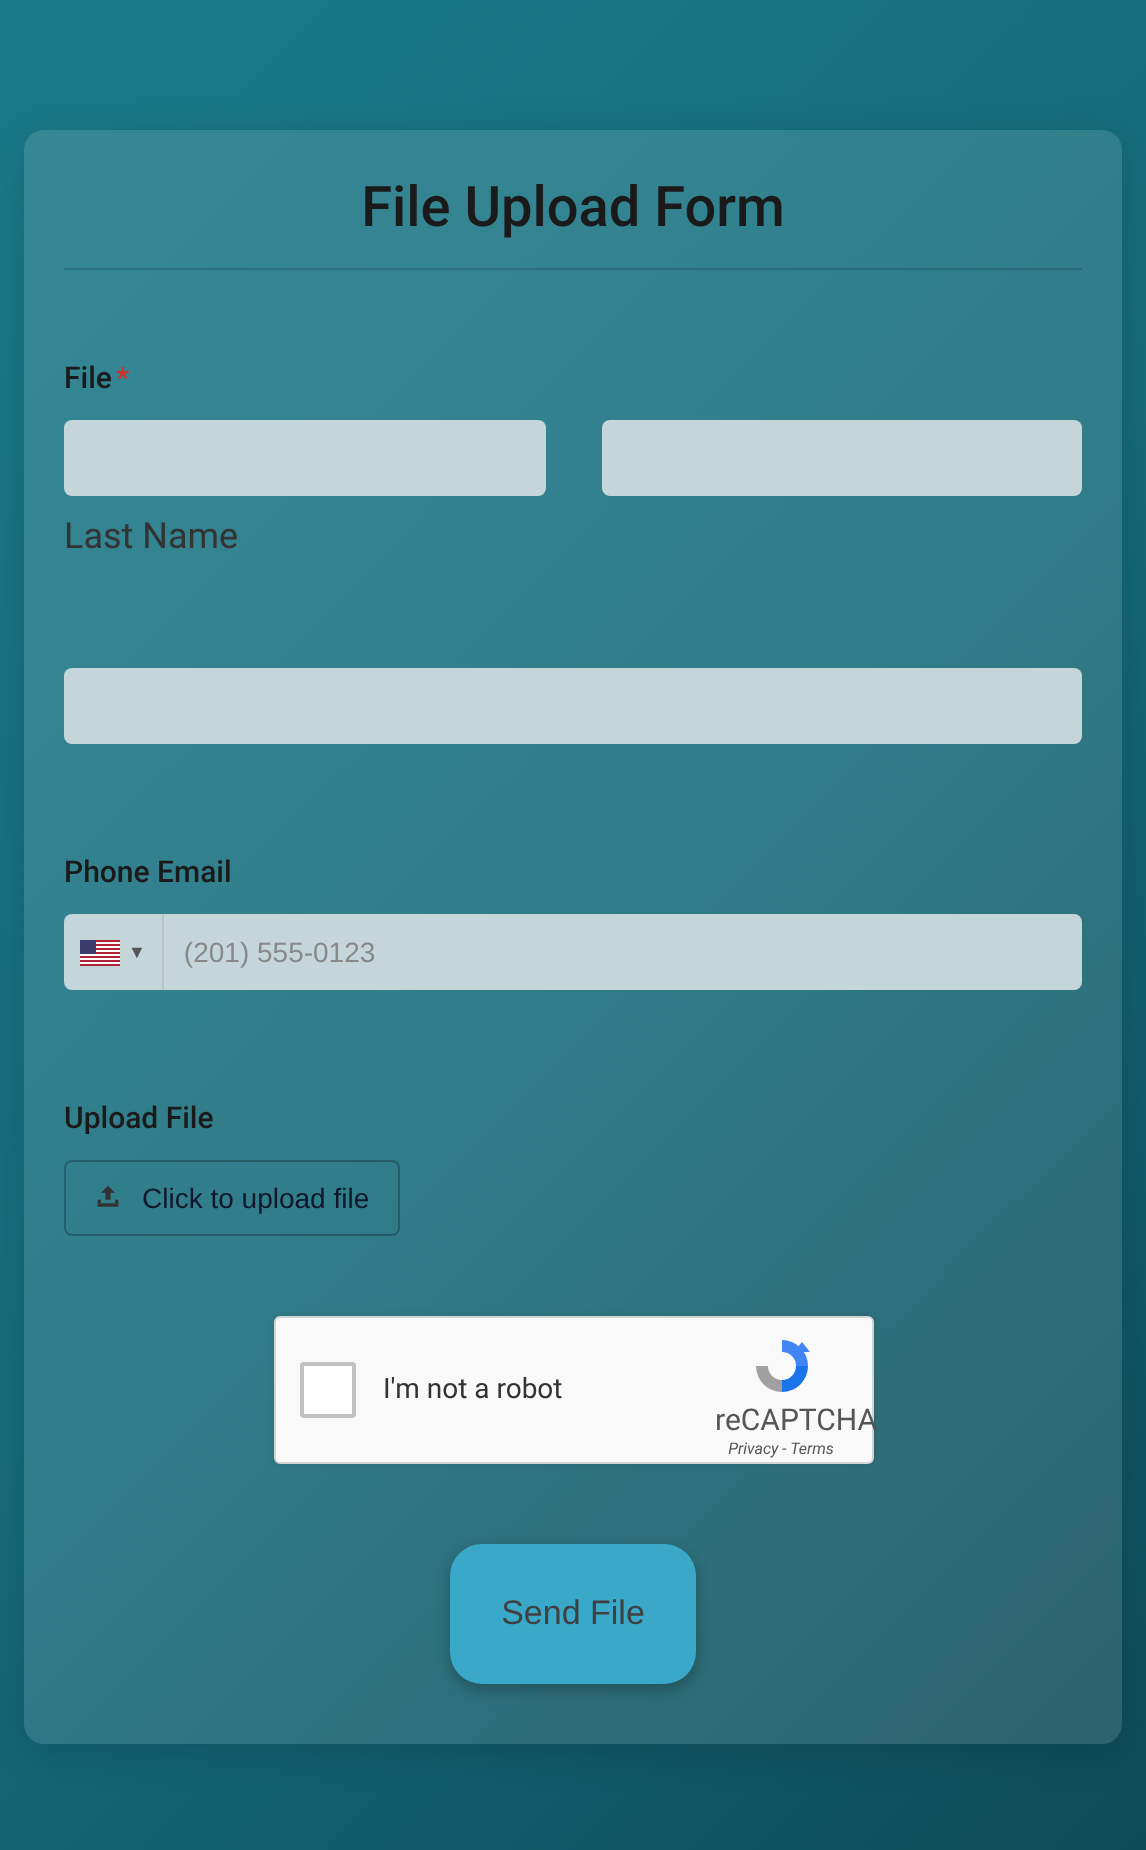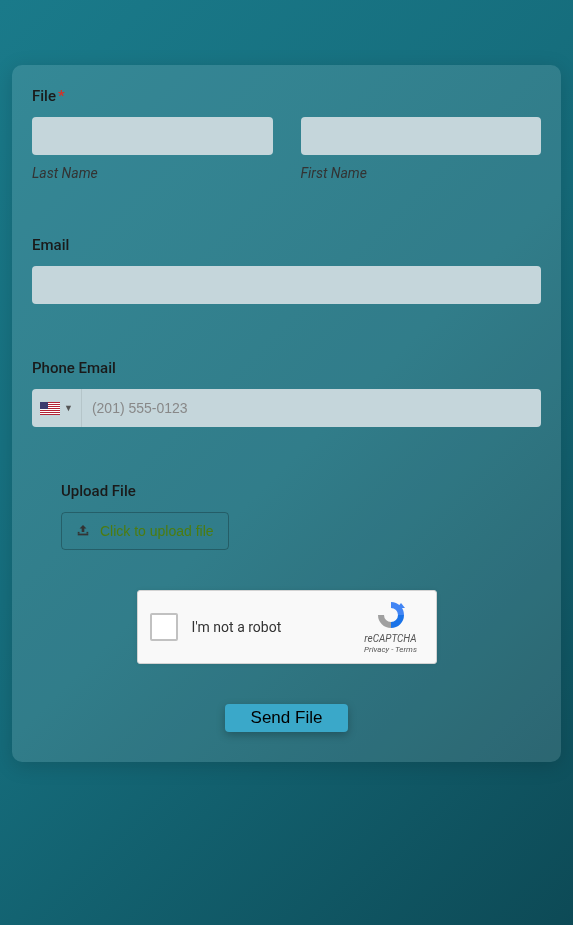--- a/index.html
+++ b/index.html
@@ -57,22 +57,21 @@
       width: 100%;
       height: 38px;
       background: #c5d6db;
       border: none;
       border-radius: 4px;
       padding: 0 10px;
       font-size: 14px;
       color: #333;
     }
     .sub-label {
-      font-style: italic;
-      font-size: 14px;
+      font-size: 18px;
       color: #333;
       margin-top: 10px;
       display: block;
     }
     .phone-wrapper {
       display: flex;
       background: #c5d6db;
       border-radius: 4px;
       overflow: hidden;
       height: 38px;
@@ -98,21 +97,21 @@
     }
     .upload-button {
       display: inline-flex;
       align-items: center;
       gap: 10px;
       background: transparent;
       border: 1px solid rgba(0,0,0,0.25);
       border-radius: 4px;
       padding: 10px 14px;
       font-size: 14px;
-      color: #4d7c0f;
+      color: #0f172a;
       cursor: pointer;
     }
     .recaptcha-box {
       width: 300px;
       height: 74px;
       background: #f9f9f9;
       border: 1px solid #d3d3d3;
       border-radius: 3px;
       margin: 20px auto 40px auto;
       display: flex;
@@ -141,76 +140,74 @@
       text-align: center;
       width: 66px;
     }
     .recaptcha-logo-svg {
       width: 32px;
       height: 32px;
       margin: 0 auto;
       display: block;
     }
     .recaptcha-brand {
-      font-size: 10px;
+      font-size: 15px;
       color: #555;
       margin-top: 2px;
-      font-style: italic;
     }
     .recaptcha-links {
       font-size: 8px;
       color: #555;
       margin-top: 1px;
       font-style: italic;
     }
     .submit-btn {
       display: block;
       margin: 0 auto;
       background: #3aa8c9;
-      color: #000000;
+      color: #404040;
       border: none;
-      border-radius: 4px;
-      padding: 4px 26px;
+      border-radius: 16px;
+      padding: 25px 26px;
       font-size: 17px;
       font-weight: 400;
       cursor: pointer;
       box-shadow: 0 3px 8px rgba(0,0,0,0.25);
     }
     .chevron-down {
       font-size: 9px;
       color: #555;
     }
     .flag-us {
       width: 20px;
       height: 13px;
     }
   </style>
 </head>
 <body>
 
 <div class="form-card">
+  <h1 class="form-title">File Upload Form</h1>
 
   <div class="field-group">
     <label class="field-label">
       <span>File</span><span class="required-star">*</span>
     </label>
     <div class="name-row">
       <div class="name-col">
         <input type="text" class="text-input" style="">
         <span class="sub-label">Last Name</span>
       </div>
       <div class="name-col">
         <input type="text" class="text-input" style="">
-        <span class="sub-label">First Name</span>
       </div>
     </div>
   </div>
 
   <div class="field-group">
-    <label class="field-label">Email</label>
     <input type="email" class="text-input" style="">
   </div>
 
   <div class="field-group">
     <label class="field-label">Phone Email</label>
     <div class="phone-wrapper">
       <div class="flag-select">
         <svg class="flag-us" viewBox="0 0 20 13">
           <rect width="20" height="13" fill="#B22234"></rect>
           <rect y="1" width="20" height="1" fill="#fff"></rect>
@@ -220,21 +217,21 @@
           <rect y="9" width="20" height="1" fill="#fff"></rect>
           <rect y="11" width="20" height="1" fill="#fff"></rect>
           <rect width="8" height="7" fill="#3C3B6E"></rect>
         </svg>
         <span class="chevron-down">▼</span>
       </div>
       <input type="tel" class="phone-input" placeholder="(201) 555-0123" style="">
     </div>
   </div>
 
-  <div class="field-group" style="margin-bottom:40px;margin-left:29px;">
+  <div class="field-group" style="margin-bottom:40px;">
     <label class="field-label">Upload File</label>
     <button class="upload-button">
       <svg width="14" height="14" viewBox="0 0 16 16">
         <path fill="#333" d="M8 1 L4 5 L6.5 5 L6.5 9 L9.5 9 L9.5 5 L12 5 Z"></path>
         <rect x="2" y="11" width="12" height="2" fill="#333"></rect>
         <rect x="2" y="9" width="2" height="2" fill="#333"></rect>
         <rect x="12" y="9" width="2" height="2" fill="#333"></rect>
       </svg>
       <span>Click to upload file</span>
     </button>

